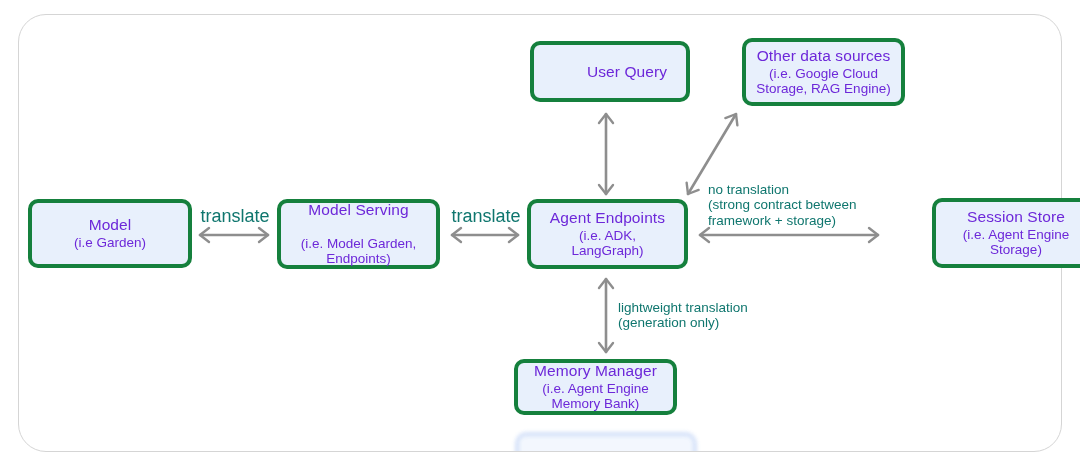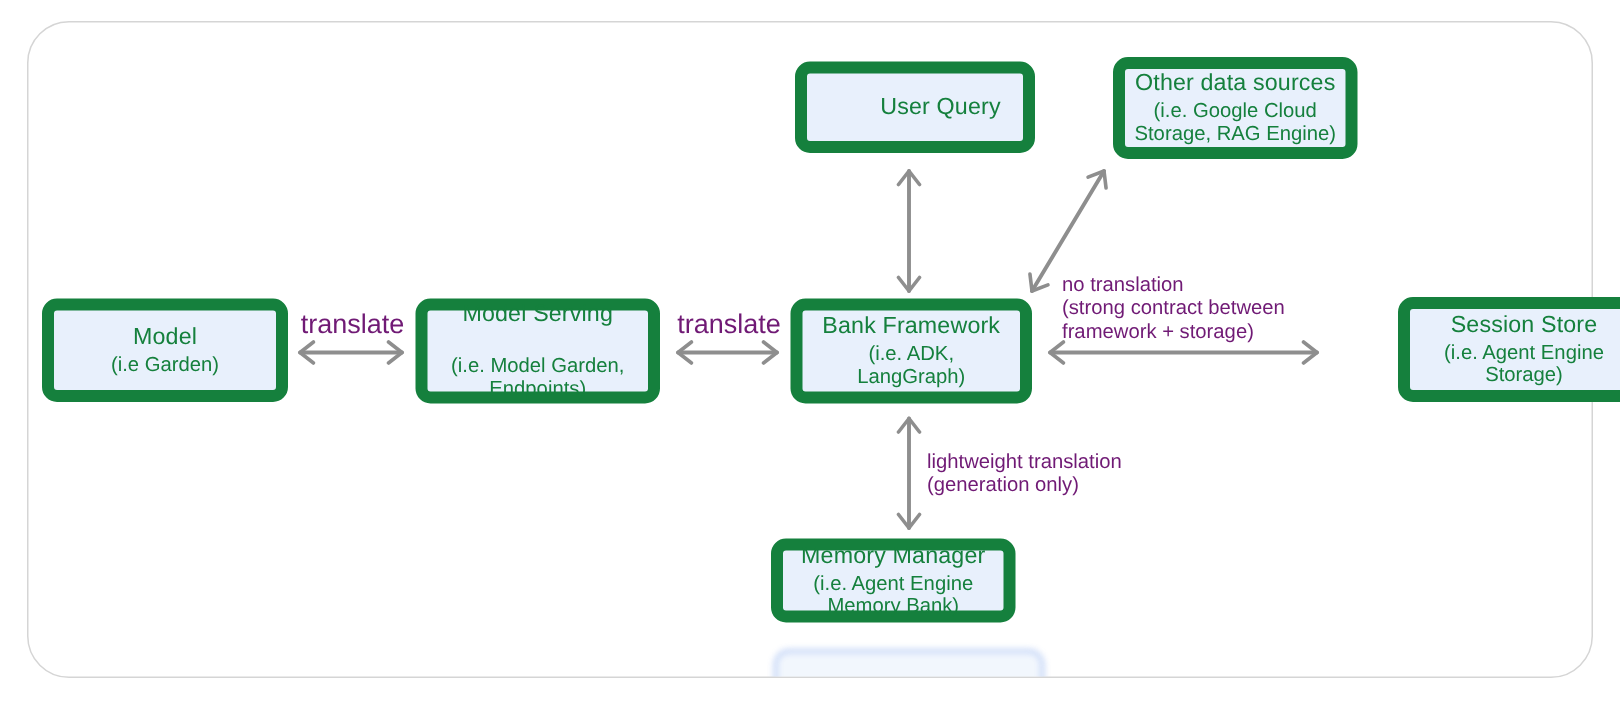--- a/index.html
+++ b/index.html
@@ -23,47 +23,47 @@
     height: 438px;
     background: #ffffff;
     border: 1.5px solid #d5d5d5;
     border-radius: 28px;
     box-sizing: border-box;
     overflow: hidden;
   }
   .node {
     position: absolute;
     background: #e8f0fc;
-    border: 8px solid #15803d;
+    border: 4px solid #15803d;
     border-radius: 10px;
     box-sizing: border-box;
     display: flex;
     flex-direction: column;
     align-items: center;
     justify-content: center;
     text-align: center;
-    color: #15803d;
+    color: #6d28d9;
     padding: 4px 6px;
   }
   .node-title {
     font-size: 15.5px;
     font-weight: 500;
     line-height: 1.15;
     letter-spacing: 0.1px;
   }
   .node-sub {
     font-size: 13.5px;
     font-weight: 400;
     line-height: 1.13;
     white-space: pre-line;
     margin-top: 1px;
   }
   .arrow-label {
     position: absolute;
-    color: #701a75;
+    color: #0f766e;
     font-size: 13.5px;
     line-height: 1.14;
     white-space: pre-line;
   }
   .arrow-label.center { text-align: center; font-size: 18px; font-weight: 500; }
   .arrows-layer {
     position: absolute;
     left: 0; top: 0;
     width: 1080px;
     height: 470px;
@@ -110,21 +110,21 @@
     <div class="node-sub">(i.e Garden)</div>
   </div>
 
   <div class="node" style="left:277px; top:199px; width:163px; height:70px;gap:16px;">
     <div class="node-title">Model Serving</div>
     <div class="node-sub">(i.e. Model Garden,
 Endpoints)</div>
   </div>
 
   <div class="node" style="left:527px; top:199px; width:161px; height:70px;">
-    <div class="node-title">Bank Framework</div>
+    <div class="node-title">Agent Endpoints</div>
     <div class="node-sub">(i.e. ADK,
 LangGraph)</div>
   </div>
 
   <div class="node" style="left:530px; top:41px; width:160px; height:61px;padding-left:40px;">
     <div class="node-title">User Query</div>
   </div>
 
   <div class="node" style="left:742px; top:38px; width:163px; height:68px;">
     <div class="node-title">Other data sources</div>

